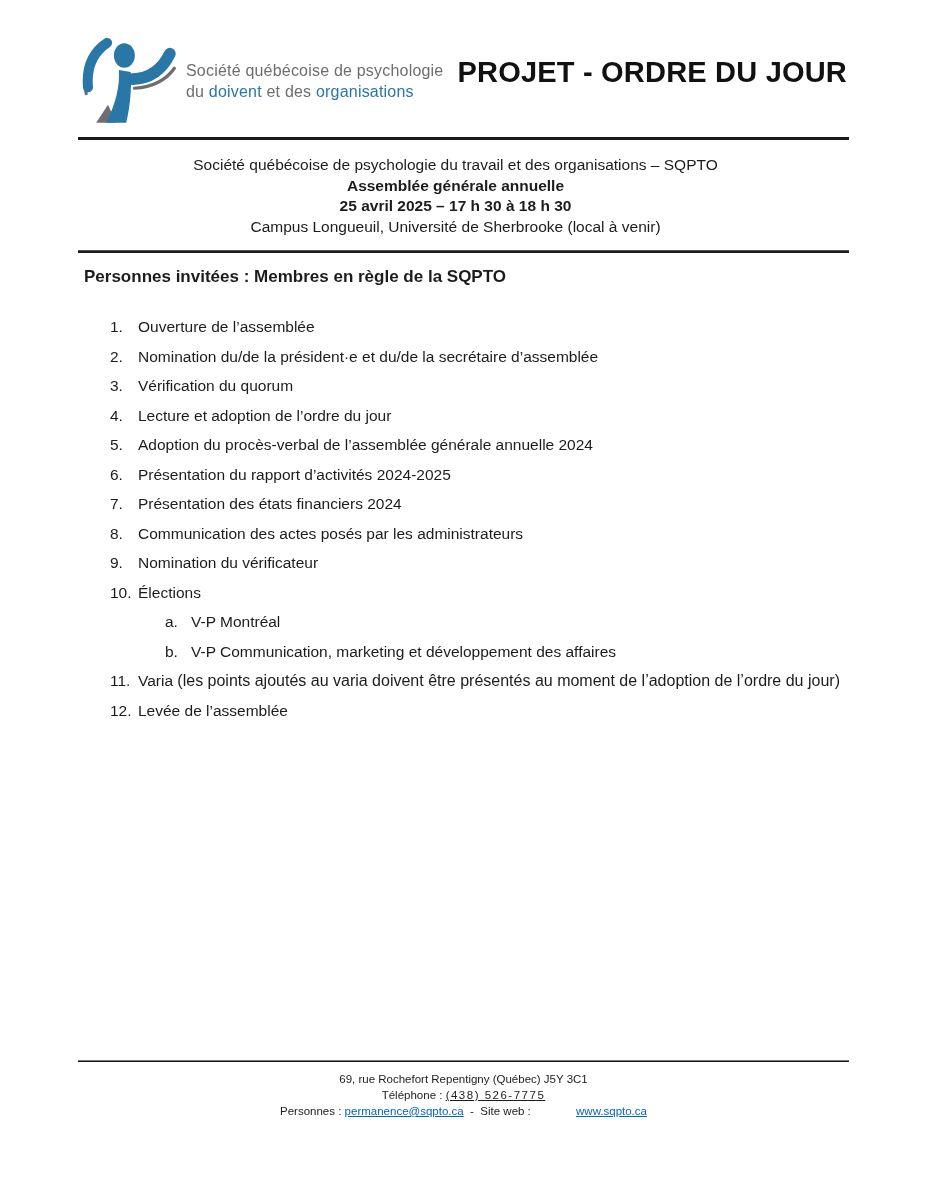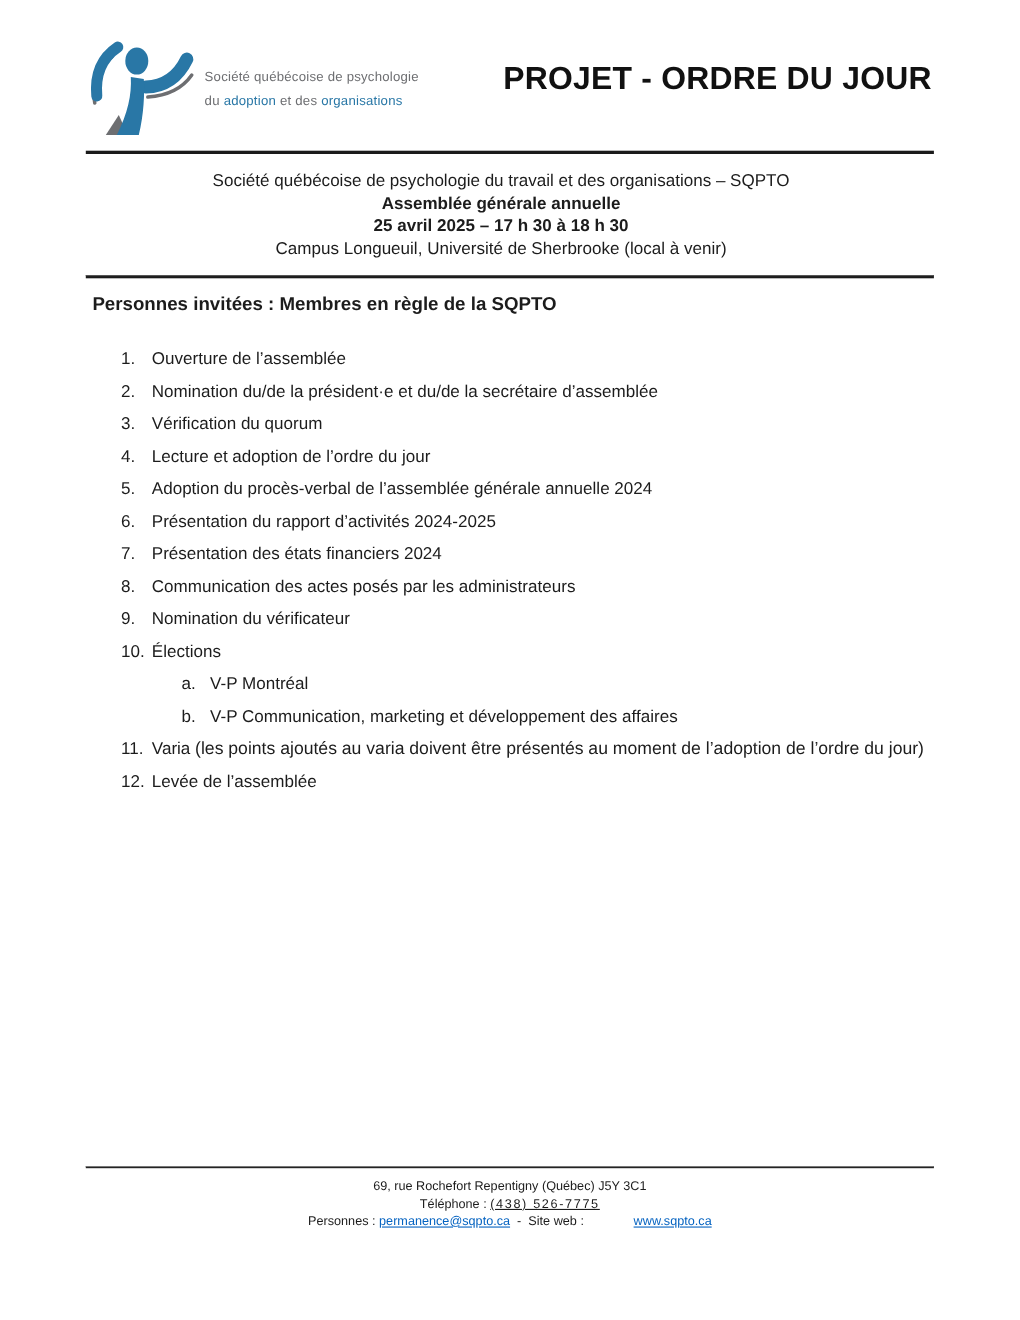--- a/index.html
+++ b/index.html
@@ -16,21 +16,21 @@
   }
   
   .header {
     display: flex;
     justify-content: space-between;
     align-items: flex-start;
     padding: 36px 80px 0 78px;
   }
   .logo-block { display: flex; align-items: center; gap: 8px; }
   .logo-mark { width: 100px; height: 90px; flex: 0 0 auto; }
-  .logo-text { font-size: 12px; line-height: 21px; color: #6d6e71; letter-spacing: 0.2px; }
+  .logo-text { font-size: 16px; line-height: 21px; color: #6d6e71; letter-spacing: 0.2px; }
   .logo-text .blue { color: #2977a6; }
   .doc-title {
     margin-top: 20px;
     font-size: 29px;
     font-weight: bold;
     letter-spacing: 0.2px;
     color: #111;
     white-space: nowrap;
   }
   
@@ -92,21 +92,21 @@
         <path d="M60,46 Q88,45 101,18" fill="none" stroke="#2977a6" stroke-width="13" stroke-linecap="round"></path>
 
         <ellipse cx="51" cy="20" rx="11.5" ry="13.5" fill="#2977a6"></ellipse>
 
         <path d="M33,74 L42,94 L20,94 Z" fill="#6d6e71"></path>
 
         <path d="M45,36 C46,54 42,72 31,94 L53,94 C58,74 59,52 58,38 Z" fill="#2977a6"></path>
       </svg>
       <div class="logo-text">
         <div>Société québécoise de psychologie</div>
-        <div><span>du</span> <span class="blue">adoption</span> <span>et des</span> <span class="blue">organisations</span></div>
+        <div><span>du</span> <span class="blue">doivent</span> <span>et des</span> <span class="blue">organisations</span></div>
       </div>
     </div>
     <div class="doc-title">PROJET - ORDRE DU JOUR</div>
   </div>
 
   <div class="rule rule-1"></div>
 
   <div class="meeting-info">
     <div>Société québécoise de psychologie du travail et des organisations – SQPTO</div>
     <div class="bold">Assemblée générale annuelle</div>

